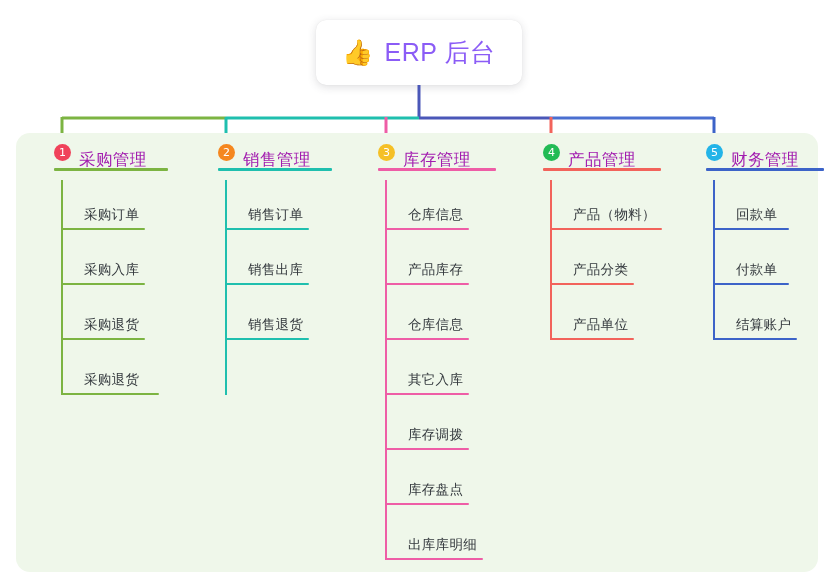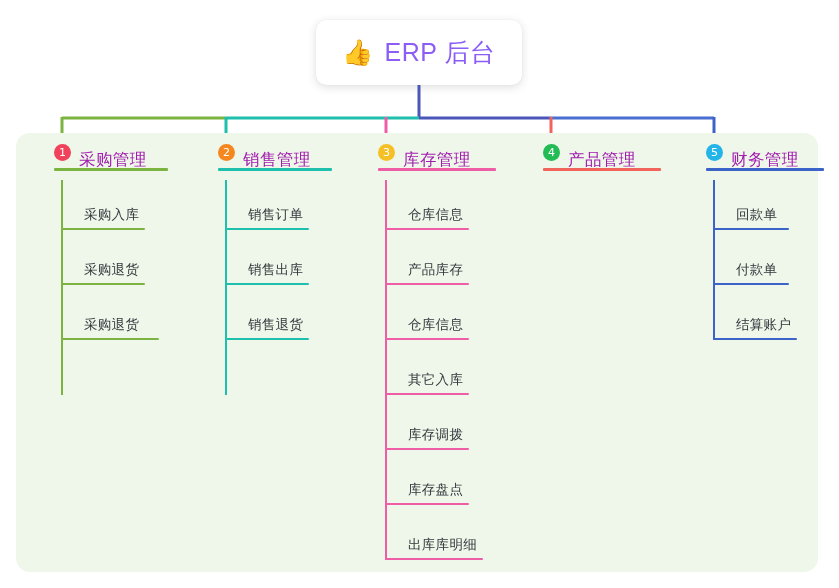--- a/index.html
+++ b/index.html
@@ -104,20 +104,24 @@
   <div id="columns">
       <div class="col" style="left: 32px;">
         <div class="col-head">
           <span class="badge" style="background: rgb(240, 66, 90);">1</span>
           <span class="head-label">采购管理</span>
           <div class="head-rule" style="width: 114px; background: rgb(124, 180, 66); bottom: 0px;"></div>
         </div>
         <div class="items">
           <div class="spine" style="background: rgb(124, 180, 66); height: 215px;"></div>
           <div class="item">
+            <span class="item-label">采购订单</span>
+            <div class="item-rule" style="width: 84px; background: rgb(124, 180, 66);"></div>
+          </div>
+          <div class="item">
             <span class="item-label">采购入库</span>
             <div class="item-rule" style="width: 84px; background: rgb(124, 180, 66);"></div>
           </div>
           <div class="item">
             <span class="item-label">采购退货</span>
             <div class="item-rule" style="width: 84px; background: rgb(124, 180, 66);"></div>
           </div>
           <div class="item">
             <span class="item-label">采购退货</span>
             <div class="item-rule" style="width: 98px; background: rgb(124, 180, 66);"></div>
@@ -183,20 +187,35 @@
             <div class="item-rule" style="width: 98px; background: rgb(238, 93, 166);"></div>
           </div>
         </div>
       </div>
       <div class="col" style="left: 521px;">
         <div class="col-head">
           <span class="badge" style="background: rgb(34, 187, 85);">4</span>
           <span class="head-label">产品管理</span>
           <div class="head-rule" style="width: 118px; background: rgb(242, 99, 91); bottom: 0px;"></div>
         </div>
+        <div class="items">
+          <div class="spine" style="background: rgb(242, 99, 91); height: 160px;"></div>
+          <div class="item">
+            <span class="item-label">产品（物料）</span>
+            <div class="item-rule" style="width: 112px; background: rgb(242, 99, 91);"></div>
+          </div>
+          <div class="item">
+            <span class="item-label">产品分类</span>
+            <div class="item-rule" style="width: 84px; background: rgb(242, 99, 91);"></div>
+          </div>
+          <div class="item">
+            <span class="item-label">产品单位</span>
+            <div class="item-rule" style="width: 84px; background: rgb(242, 99, 91);"></div>
+          </div>
+        </div>
       </div>
       <div class="col" style="left: 684px;">
         <div class="col-head">
           <span class="badge" style="background: rgb(35, 180, 232);">5</span>
           <span class="head-label">财务管理</span>
           <div class="head-rule" style="width: 118px; background: rgb(60, 99, 200); bottom: 0px;"></div>
         </div>
         <div class="items">
           <div class="spine" style="background: rgb(60, 99, 200); height: 160px;"></div>
           <div class="item">

